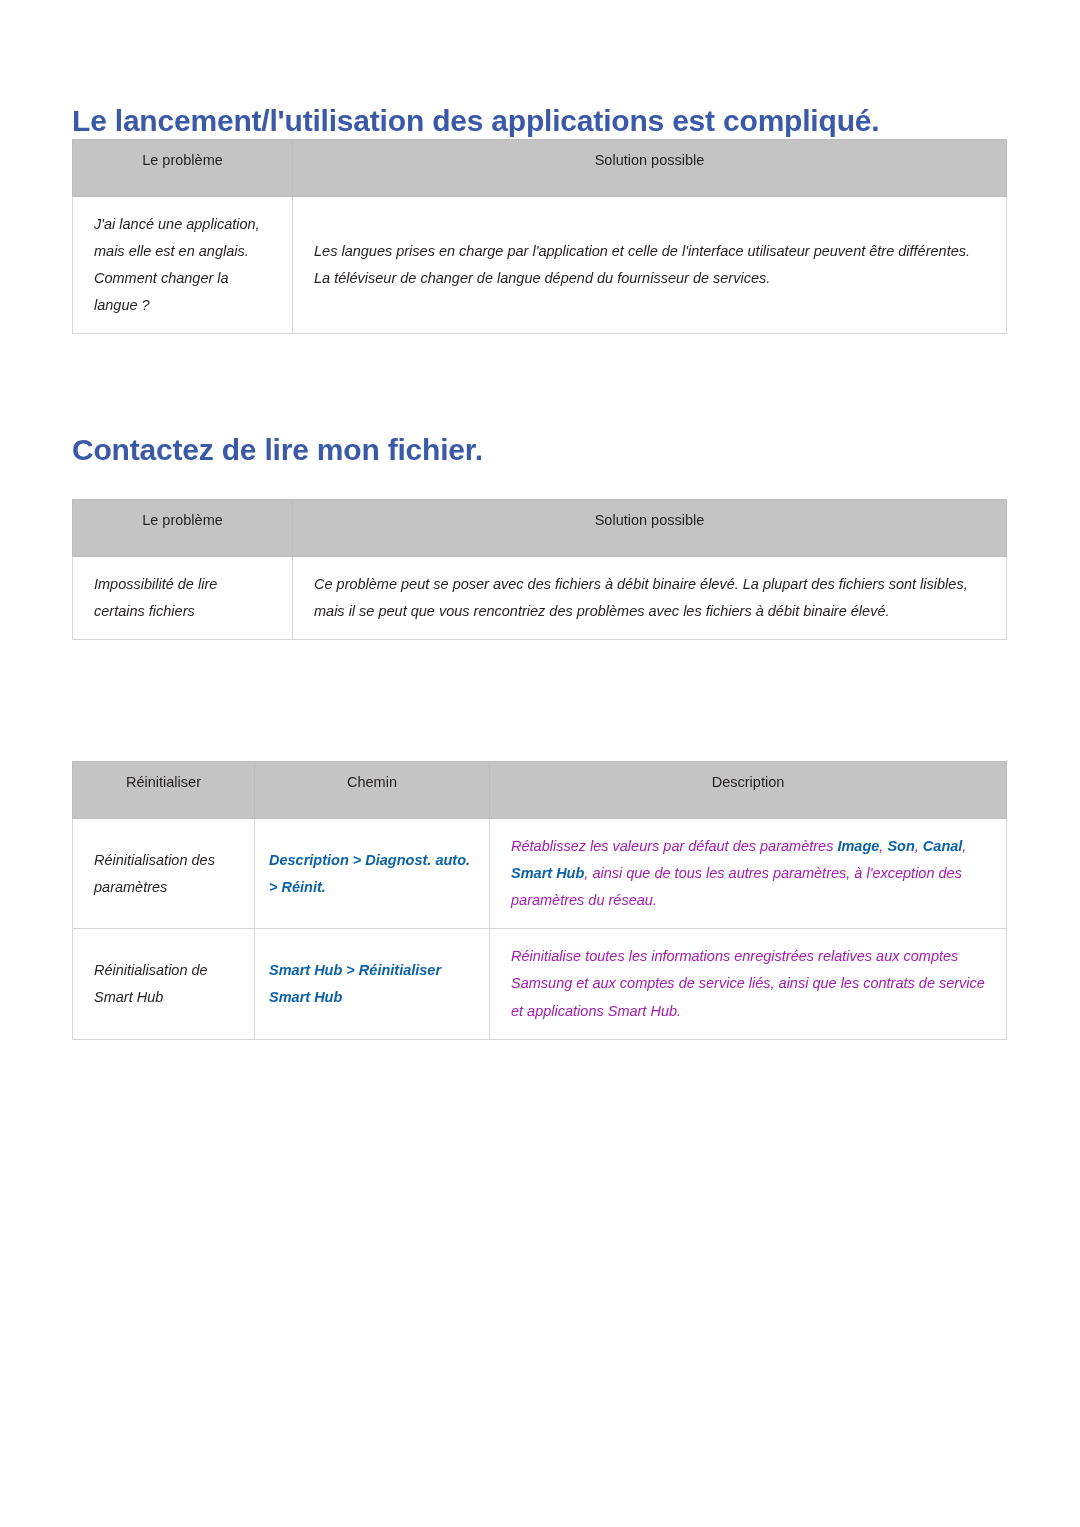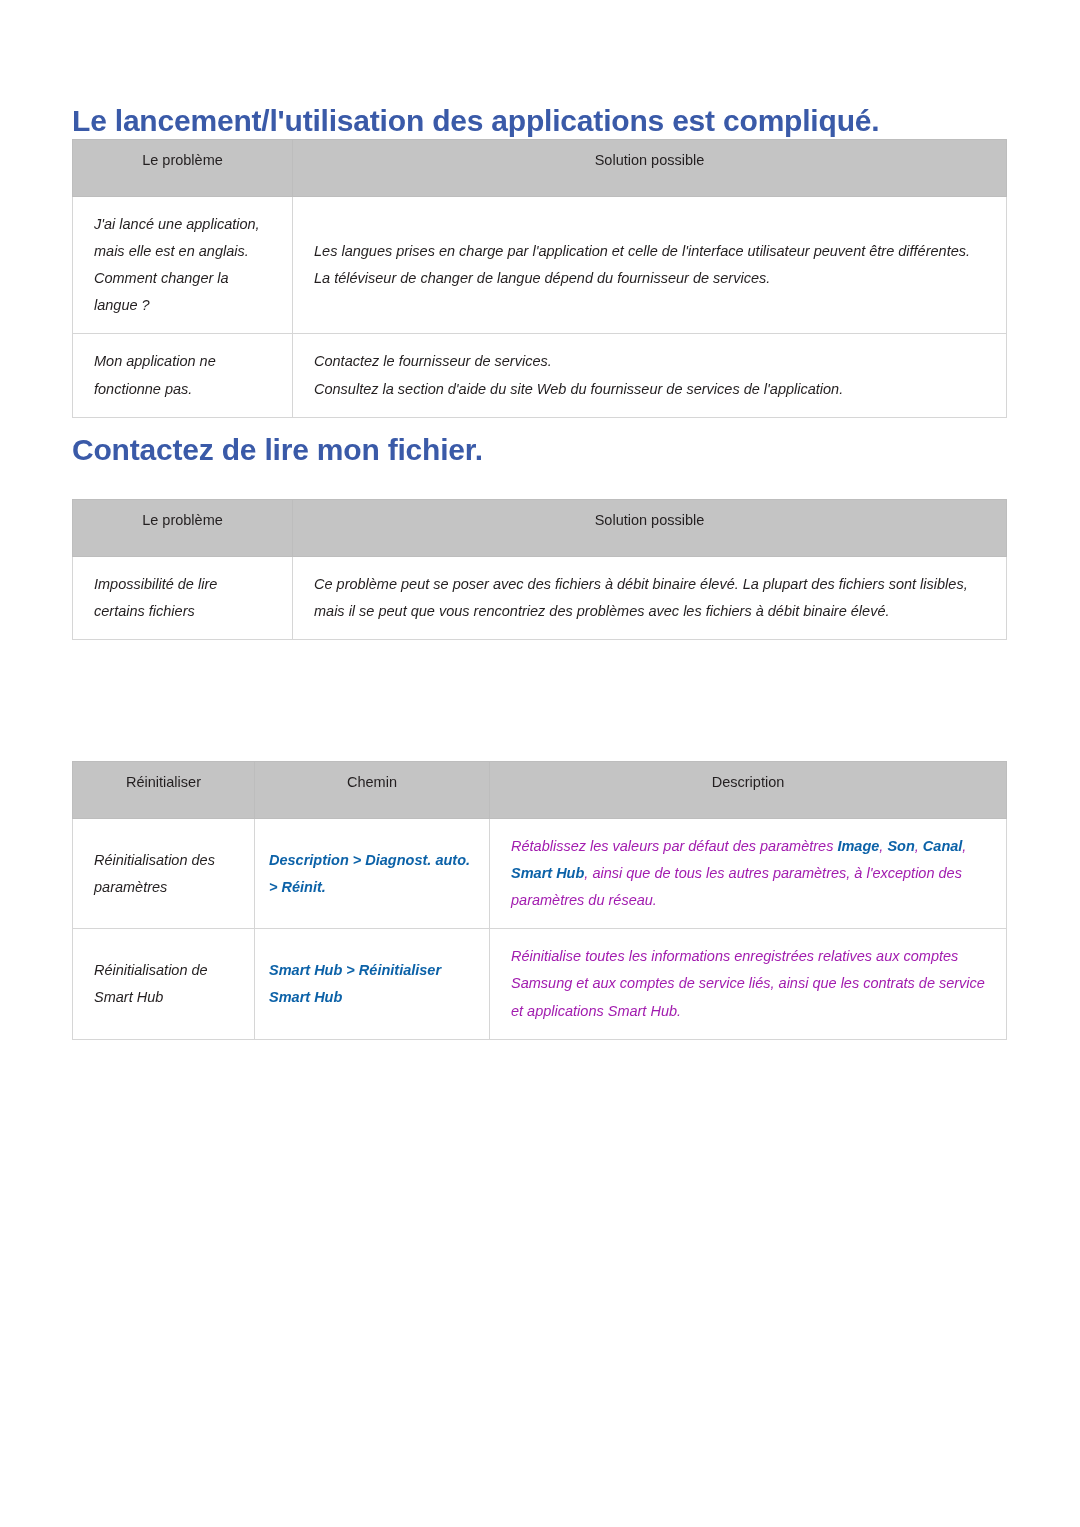--- a/index.html
+++ b/index.html
@@ -104,27 +104,20 @@
         <th>Solution possible</th>
       </tr>
     </thead>
     <tbody>
       <tr>
         <td>J'ai lancé une application, mais elle est en anglais. Comment changer la langue ?</td>
         <td>
           <div>Les langues prises en charge par l'application et celle de l'interface utilisateur peuvent être différentes. La téléviseur de changer de langue dépend du fournisseur de services.</div>
         </td>
       </tr>
-      <tr>
-        <td>Mon application ne fonctionne pas.</td>
-        <td>
-          <div>Contactez le fournisseur de services.</div>
-          <div>Consultez la section d'aide du site Web du fournisseur de services de l'application.</div>
-        </td>
-      </tr>
     </tbody>
   </table>
 
   <div id="h2" class="section-heading">Contactez de lire mon fichier.</div>
 
   <table id="t2" class="tbl">
     <colgroup>
         <col style="width:220px">
         <col style="width:714px">
       </colgroup>

